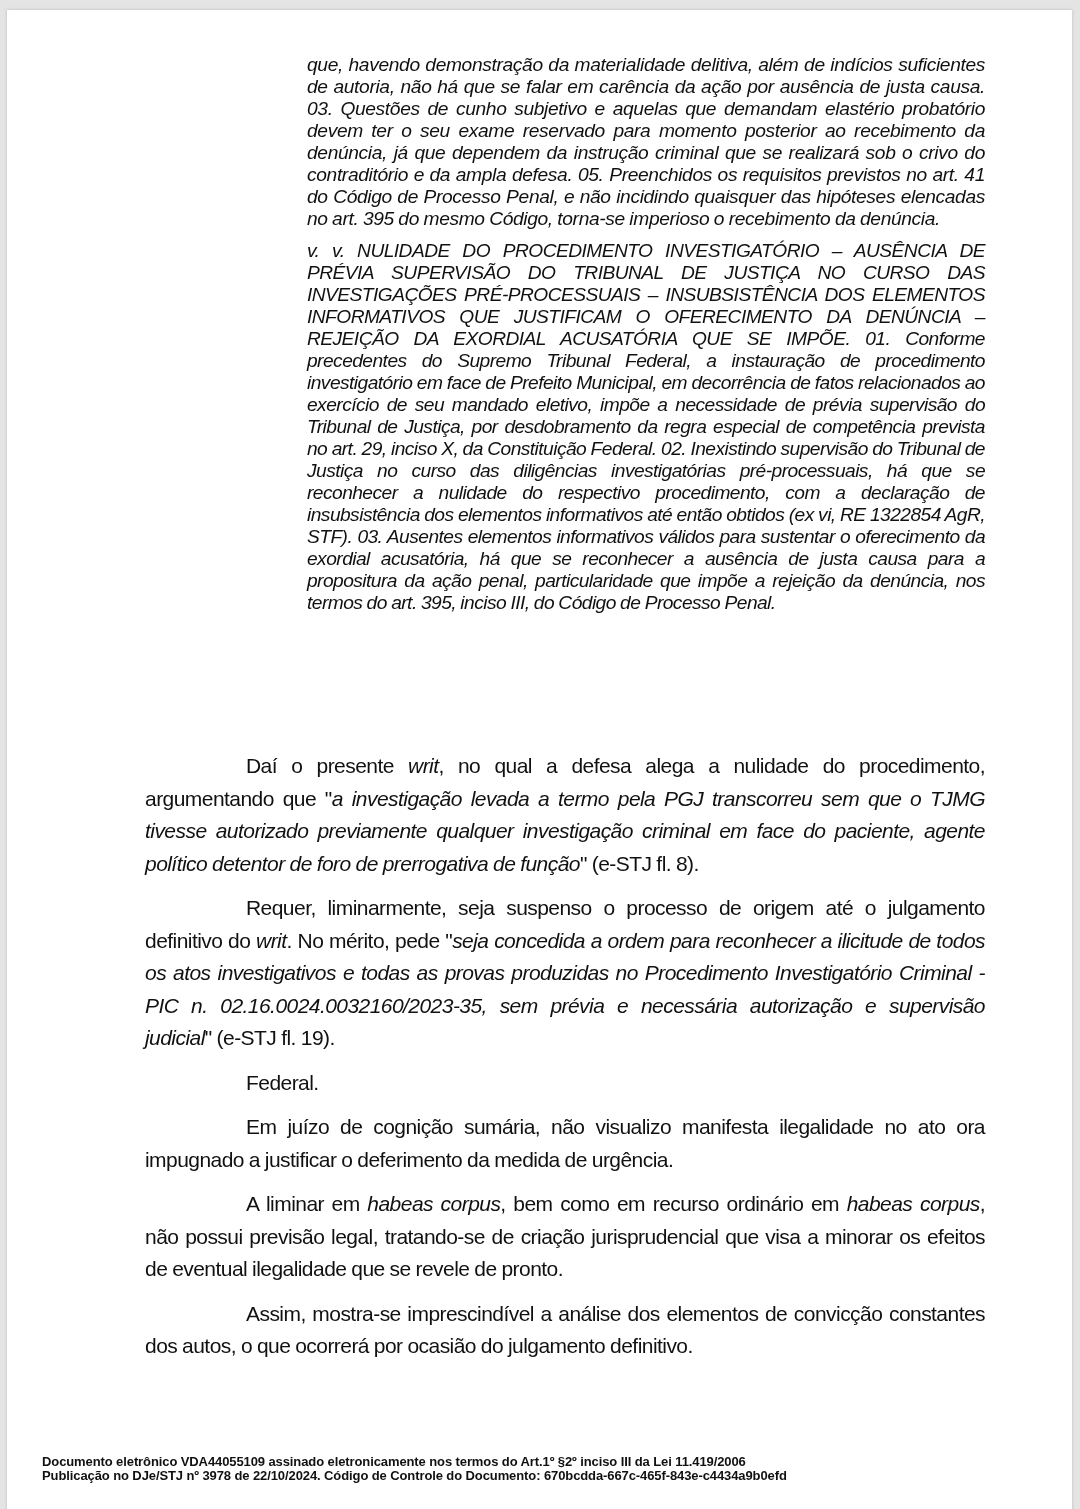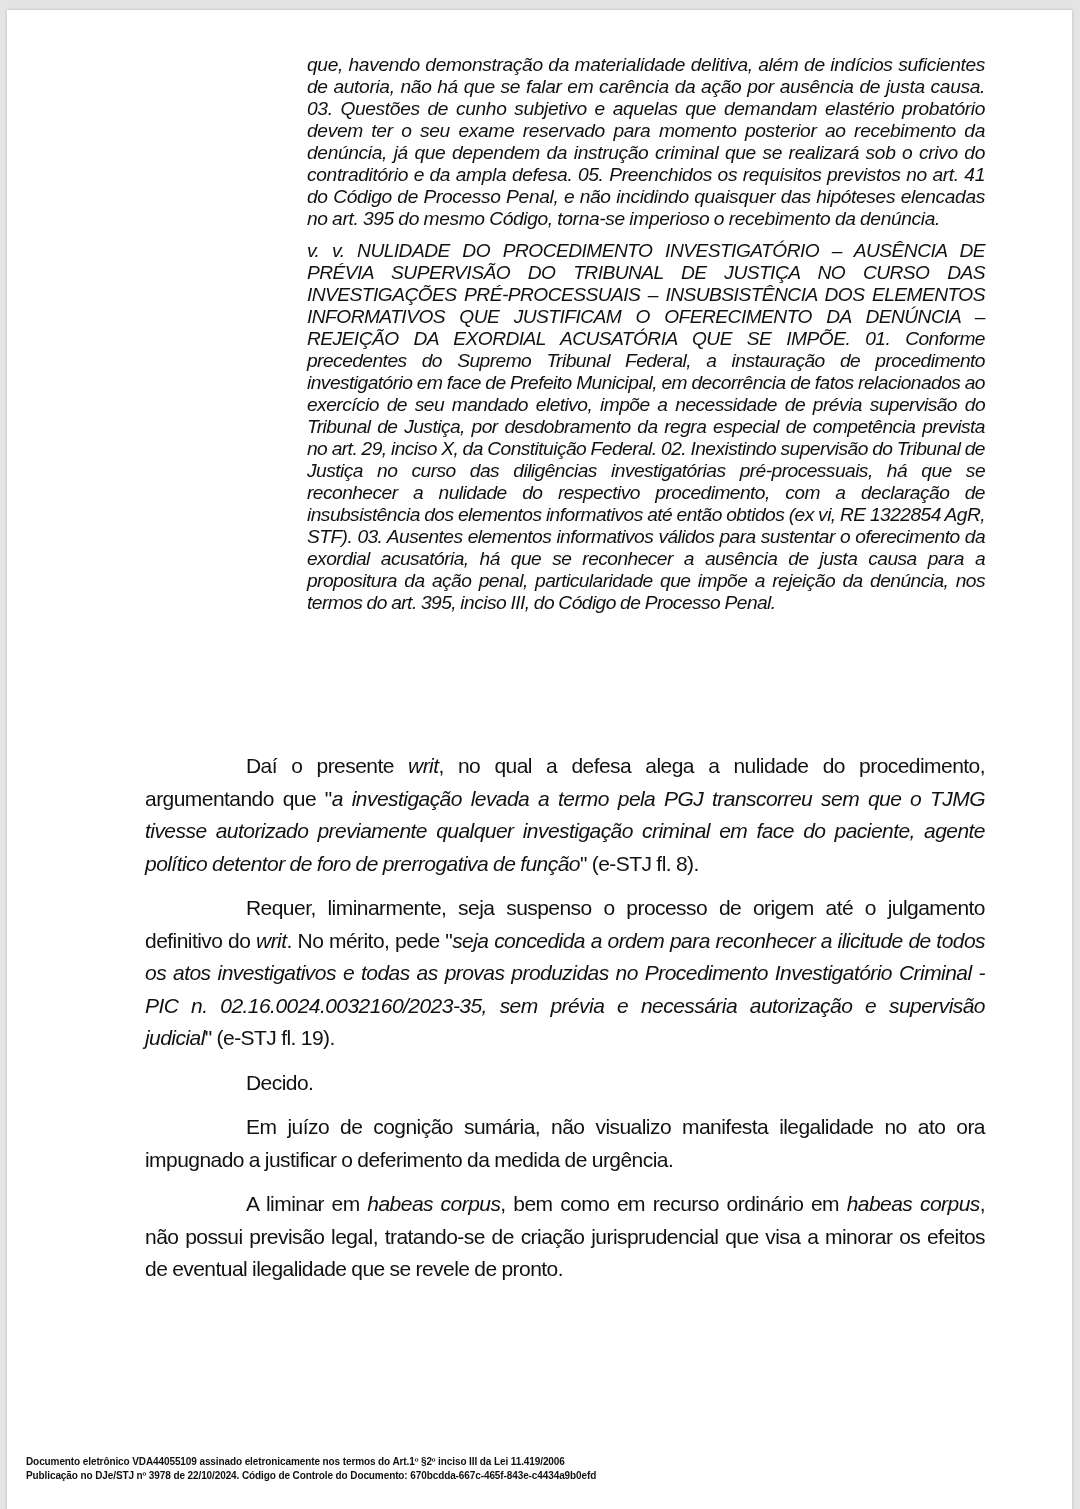--- a/index.html
+++ b/index.html
@@ -61,25 +61,25 @@
     text-indent: 101px;
     letter-spacing: -0.55px;
     word-spacing: -0.4px;
   }
   .body p.short {
     margin-bottom: 12px;
   }
   .body em { font-style: italic; }
   .footer {
     position: absolute;
-    left: 19px;   
+    left: 35px;   
     top: 1445px;
     font-family: "Liberation Sans", sans-serif;
     font-weight: bold;
-    font-size: 10px;
+    font-size: 13px;
     line-height: 13.6px;
     color: #111;
     letter-spacing: -0.1px;
   }
   .footer div { white-space: nowrap; }
 </style>
 </head>
 <body>
 
 <div class="page">
@@ -88,26 +88,27 @@
     <p>que, havendo demonstração da materialidade delitiva, além de indícios suficientes de autoria, não há que se falar em carência da ação por ausência de justa causa. 03. Questões de cunho subjetivo e aquelas que demandam elastério probatório devem ter o seu exame reservado para momento posterior ao recebimento da denúncia, já que dependem da instrução criminal que se realizará sob o crivo do contraditório e da ampla defesa. 05. Preenchidos os requisitos previstos no art. 41 do Código de Processo Penal, e não incidindo quaisquer das hipóteses elencadas no art. 395 do mesmo Código, torna-se imperioso o recebimento da denúncia.</p>
     <p class="caps">v. v. NULIDADE DO PROCEDIMENTO INVESTIGATÓRIO – AUSÊNCIA DE PRÉVIA SUPERVISÃO DO TRIBUNAL DE JUSTIÇA NO CURSO DAS INVESTIGAÇÕES PRÉ-PROCESSUAIS – INSUBSISTÊNCIA DOS ELEMENTOS INFORMATIVOS QUE JUSTIFICAM O OFERECIMENTO DA DENÚNCIA – REJEIÇÃO DA EXORDIAL ACUSATÓRIA QUE SE IMPÕE. 01. Conforme precedentes do Supremo Tribunal Federal, a instauração de procedimento investigatório em face de Prefeito Municipal, em decorrência de fatos relacionados ao exercício de seu mandado eletivo, impõe a necessidade de prévia supervisão do Tribunal de Justiça, por desdobramento da regra especial de competência prevista no art. 29, inciso X, da Constituição Federal. 02. Inexistindo supervisão do Tribunal de Justiça no curso das diligências investigatórias pré-processuais, há que se reconhecer a nulidade do respectivo procedimento, com a declaração de insubsistência dos elementos informativos até então obtidos (ex vi, RE 1322854 AgR, STF). 03. Ausentes elementos informativos válidos para sustentar o oferecimento da exordial acusatória, há que se reconhecer a ausência de justa causa para a propositura da ação penal, particularidade que impõe a rejeição da denúncia, nos termos do art. 395, inciso III, do Código de Processo Penal.</p>
   </div>
 
   <div class="body cond">
     <p><span>Daí o presente </span><em>writ</em><span>, no qual a defesa alega a nulidade do procedimento, argumentando que "</span><em>a investigação levada a termo pela PGJ transcorreu sem que o TJMG tivesse autorizado previamente qualquer investigação criminal em face do paciente, agente político detentor de foro de prerrogativa de função</em><span>" (e-STJ fl. 8).</span></p>
 
     <p><span>Requer, liminarmente, seja suspenso o processo de origem até o julgamento definitivo do </span><em>writ</em><span>. No mérito, pede "</span><em>seja concedida a ordem para reconhecer a ilicitude de todos os atos investigativos e todas as provas produzidas no Procedimento Investigatório Criminal - PIC n. 02.16.0024.0032160/2023-35, sem prévia e necessária autorização e supervisão judicial</em><span>" (e-STJ fl. 19).</span></p>
 
 
-    <p class="short">Decido.</p>
+    <p class="short">Federal.</p>
 
     <p>Em juízo de cognição sumária, não visualizo manifesta ilegalidade no ato ora impugnado a justificar o deferimento da medida de urgência.</p>
 
     <p><span>A liminar em </span><em>habeas corpus</em><span>, bem como em recurso ordinário em </span><em>habeas corpus</em><span>, não possui previsão legal, tratando-se de criação jurisprudencial que visa a minorar os efeitos de eventual ilegalidade que se revele de pronto.</span></p>
 
+    <p>Assim, mostra-se imprescindível a análise dos elementos de convicção constantes dos autos, o que ocorrerá por ocasião do julgamento definitivo.</p>
   </div>
 
   <div class="footer">
     <div>Documento eletrônico VDA44055109 assinado eletronicamente nos termos do Art.1º §2º inciso III da Lei 11.419/2006</div>
     <div>Publicação no DJe/STJ nº 3978 de 22/10/2024. Código de Controle do Documento: 670bcdda-667c-465f-843e-c4434a9b0efd</div>
   </div>
 
 </div>
 
 </body></html>

